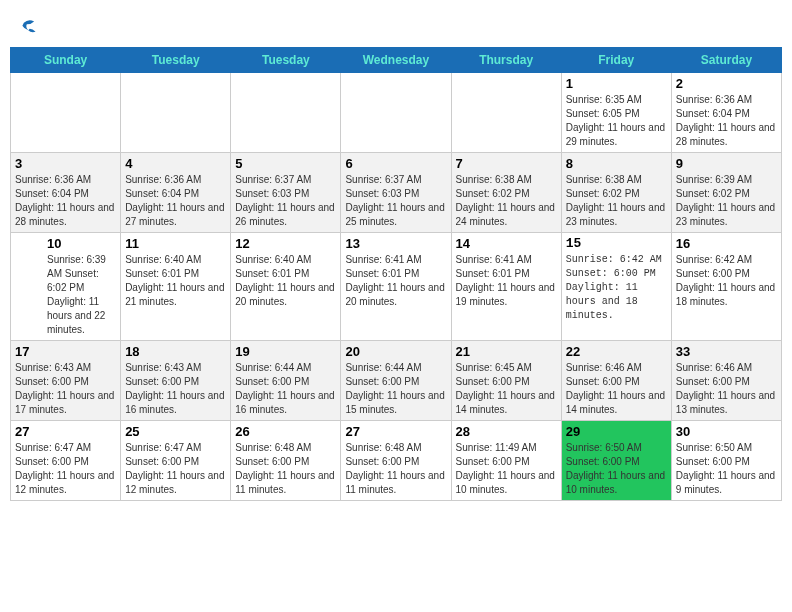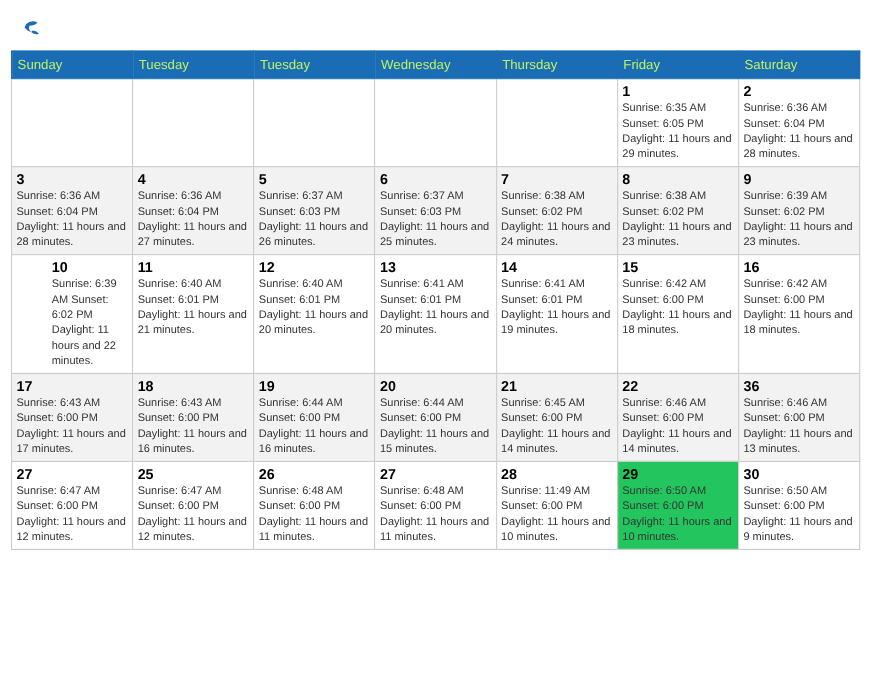--- a/index.html
+++ b/index.html
@@ -38,25 +38,25 @@
       font-size: 14px;
       color: #555;
     }
     table {
       width: 100%;
       border-collapse: collapse;
       font-size: 11px;
     }
     th {
       background-color: #1a6db5;
-      color: #bef264;
-      text-align: left;
+      color: #5eead4;
+      text-align: center;
       padding: 5px 5px;
       font-size: 12px;
-      font-weight: normal;
+      font-weight: bold;
     }
     td {
       border: 1px solid #ccc;
       vertical-align: top;
       padding: 3px 4px;
       width: calc(100% / 7);
       min-height: 80px;
       height: 80px;
     }
     td.empty {
@@ -205,21 +205,21 @@
           <div class="day-info">Sunrise: 6:41 AM
 Sunset: 6:01 PM
 Daylight: 11 hours and 20 minutes.</div>
         </td>
         <td style="background-color: rgb(255, 255, 255);">
           <div class="day-num">14</div>
           <div class="day-info">Sunrise: 6:41 AM
 Sunset: 6:01 PM
 Daylight: 11 hours and 19 minutes.</div>
         </td>
-        <td style="background-color: rgb(255, 255, 255);">
+        <td style="background-color: rgb(255, 255, 255); font-family: Liberation Mono, monospace;">
           <div class="day-num">15</div>
           <div class="day-info">Sunrise: 6:42 AM
 Sunset: 6:00 PM
 Daylight: 11 hours and 18 minutes.</div>
         </td>
         <td style="background-color: rgb(255, 255, 255);">
           <div class="day-num">16</div>
           <div class="day-info">Sunrise: 6:42 AM
 Sunset: 6:00 PM
 Daylight: 11 hours and 18 minutes.</div>
@@ -256,21 +256,21 @@
 Sunset: 6:00 PM
 Daylight: 11 hours and 14 minutes.</div>
         </td>
         <td style="background-color: rgb(242, 242, 242);">
           <div class="day-num">22</div>
           <div class="day-info">Sunrise: 6:46 AM
 Sunset: 6:00 PM
 Daylight: 11 hours and 14 minutes.</div>
         </td>
         <td style="background-color: rgb(242, 242, 242);">
-          <div class="day-num">36</div>
+          <div class="day-num">33</div>
           <div class="day-info">Sunrise: 6:46 AM
 Sunset: 6:00 PM
 Daylight: 11 hours and 13 minutes.</div>
         </td>
       </tr>
       <tr>
         <td style="background-color: rgb(255, 255, 255);">
           <div class="day-num">27</div>
           <div class="day-info">Sunrise: 6:47 AM
 Sunset: 6:00 PM

